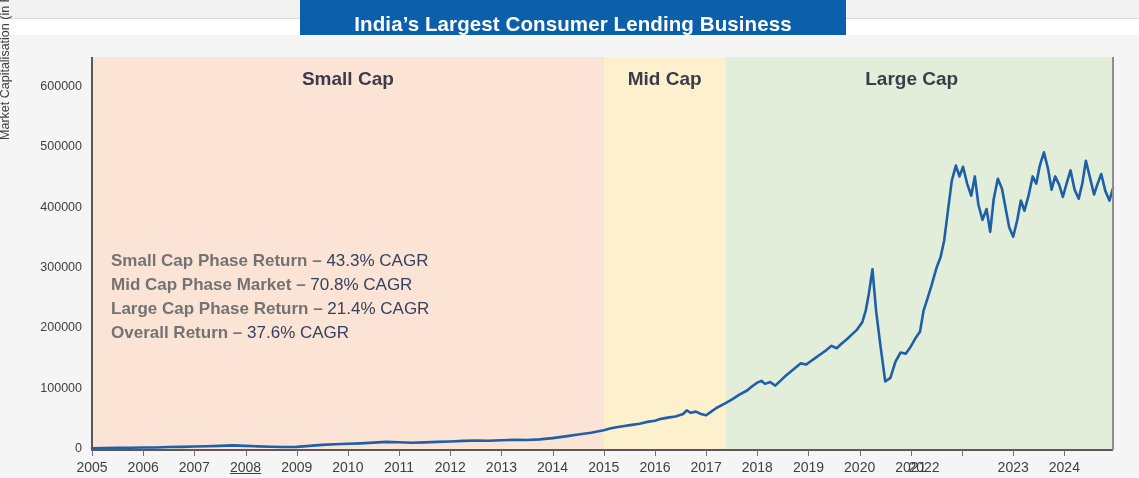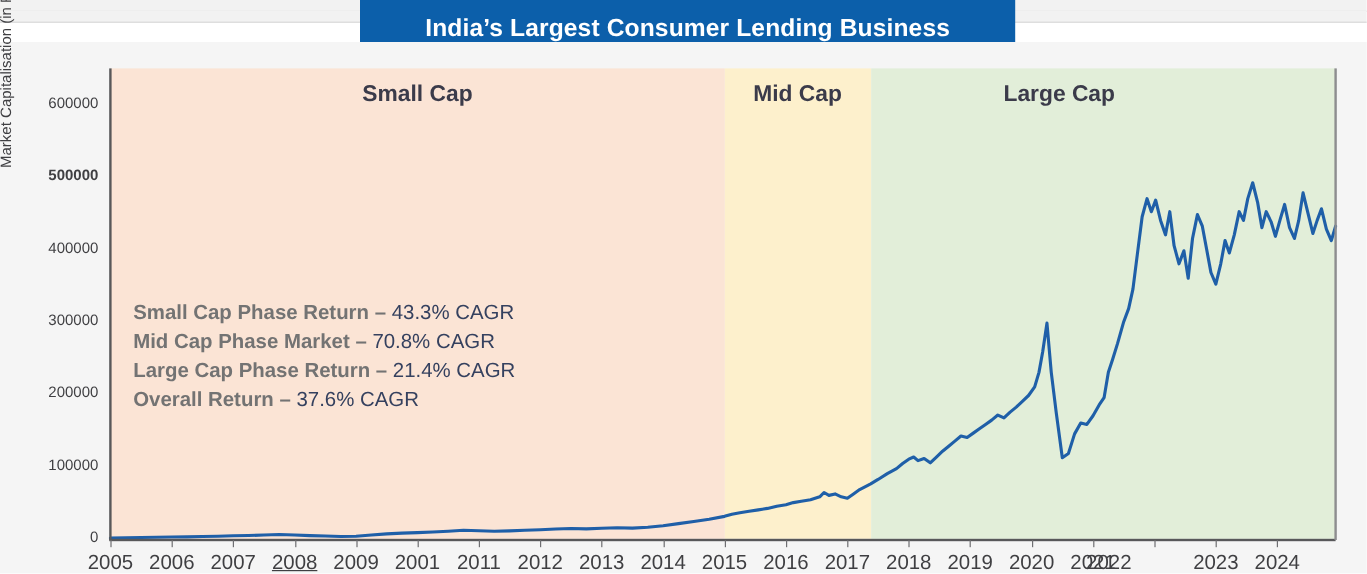--- a/index.html
+++ b/index.html
@@ -129,21 +129,21 @@
     position: absolute;
     top: 415px;
     width: 1px;
     height: 6px;
     background: #6f6f72;
   }
   .x-tick-label {
     position: absolute;
     top: 424px;
     color: #3f3f42;
-    font-size: 17px;
+    font-size: 14px;
     text-align: left;
     white-space: nowrap;
     transform: translateX(-50%);
   }
 
   #y-axis-title {
     position: absolute;
     left: -2px;
     top: 130px;
     width: 230px;
@@ -189,53 +189,53 @@
 
   <div id="chart-area">
 
     <div id="plot">
       <div class="band" id="band-small" style="left: 0px; width: 511.779px; background: rgb(251, 228, 213);"></div>
       <div class="band" id="band-mid" style="left: 511.779px; width: 121.804px; background: rgb(253, 240, 204);"></div>
       <div class="band" id="band-large" style="left: 633.583px; width: 387.417px; background: rgb(226, 238, 217);"></div>
 
       <div class="band-label" id="label-small" style="left: 0px; width: 511.779px;">Small Cap</div>
       <div class="band-label" id="label-mid" style="left: 511.779px; width: 121.804px;">Mid Cap</div>
-      <div class="band-label" id="label-large" style="left: 597px; width: 387.417px;">Large Cap</div>
+      <div class="band-label" id="label-large" style="left: 626px; width: 387.417px;">Large Cap</div>
 
       <svg id="series-svg" viewBox="0 0 1021 392" preserveAspectRatio="none">
         <path id="series-path" fill="none" stroke-width="2.6" stroke-linejoin="round" stroke-linecap="round" d="M0.00 391.28 L12.79 391.10 L25.59 390.91 L38.38 390.73 L51.18 390.55 L63.97 390.43 L76.77 390.07 L89.56 389.83 L102.36 389.47 L115.15 389.23 L127.94 388.86 L140.74 388.38 L153.53 388.86 L166.33 389.35 L179.12 389.71 L191.92 390.07 L204.71 389.83 L217.51 388.86 L230.30 387.90 L243.10 387.30 L255.89 386.81 L268.68 386.33 L281.48 385.67 L294.27 384.88 L307.07 385.25 L319.86 385.73 L332.66 385.37 L345.45 384.88 L358.25 384.46 L371.04 383.86 L383.83 383.44 L396.63 383.68 L409.42 383.26 L422.22 382.83 L435.01 383.07 L447.81 382.35 L460.60 381.14 L473.40 379.34 L486.19 377.53 L498.98 375.72 L511.78 373.30 L517.92 371.50 L524.57 370.29 L532.25 369.08 L539.93 367.88 L547.60 366.67 L555.28 364.86 L562.96 363.66 L569.10 361.85 L575.75 360.64 L583.43 359.43 L591.11 357.02 L594.69 353.40 L598.78 355.82 L603.90 354.61 L609.02 357.02 L614.14 358.23 L619.25 354.61 L624.37 350.99 L633.58 346.17 L639.72 342.55 L647.40 337.72 L655.08 333.50 L660.20 329.28 L665.31 325.66 L669.41 323.85 L672.99 326.87 L678.11 325.06 L683.23 328.68 L688.34 323.85 L693.46 319.03 L698.58 314.81 L703.70 310.58 L708.81 306.36 L713.93 307.57 L719.05 303.95 L724.17 300.33 L729.29 296.71 L734.40 293.10 L739.52 288.87 L744.64 291.29 L749.76 286.46 L754.87 282.24 L759.99 277.42 L765.11 272.59 L770.23 265.35 L773.81 253.29 L776.88 236.41 L780.46 212.28 L784.05 253.29 L788.14 286.46 L793.26 324.46 L798.38 320.84 L803.49 304.55 L808.61 295.51 L813.73 296.71 L818.85 289.48 L823.96 280.43 L828.06 274.40 L831.64 253.29 L835.22 242.44 L839.32 229.17 L844.44 211.08 L848.53 200.22 L852.11 183.94 L855.70 155.59 L859.79 123.63 L863.88 108.55 L867.47 119.41 L871.05 109.76 L875.14 126.65 L879.24 138.71 L882.82 119.41 L886.40 147.75 L890.50 162.83 L894.59 151.98 L898.17 174.89 L901.76 141.72 L905.85 121.82 L909.94 131.47 L913.53 150.77 L917.11 170.07 L921.20 179.72 L925.30 162.83 L928.88 143.53 L932.46 153.78 L936.56 138.71 L940.65 119.41 L944.23 126.65 L947.82 108.55 L951.91 95.29 L956.00 111.57 L959.59 132.68 L963.17 119.41 L967.26 127.85 L970.85 139.91 L974.94 125.44 L978.52 113.38 L982.62 132.68 L986.71 141.72 L990.29 126.65 L993.88 103.73 L997.97 120.62 L1002.06 137.50 L1005.65 126.65 L1009.23 117.00 L1013.32 133.88 L1017.42 143.53 L1021.00 131.47" stroke="#1f5fa8"></path>
       </svg>
     </div>
 
     <div id="y-axis-line"></div>
     <div id="x-axis-line"></div>
     <div id="right-axis-line"></div>
 
     <div id="y-ticks">
         <div class="y-tick-label" style="top: 406px;">0</div>
         <div class="y-tick-label" style="top: 345.692px;">100000</div>
         <div class="y-tick-label" style="top: 285.385px;">200000</div>
         <div class="y-tick-label" style="top: 225.077px;">300000</div>
         <div class="y-tick-label" style="top: 164.769px;">400000</div>
-        <div class="y-tick-label" style="top: 104.462px; font-weight: bold;">500000</div>
+        <div class="y-tick-label" style="top: 104.462px;">500000</div>
         <div class="y-tick-label" style="top: 44.1538px;">600000</div>
       </div>
     <div id="x-ticks">
         <div class="x-tick" style="left: 92px;"></div>
         <div class="x-tick-label" style="left: 92px;">2005</div>
         <div class="x-tick" style="left: 143.178px;"></div>
         <div class="x-tick-label" style="left: 143.178px;">2006</div>
         <div class="x-tick" style="left: 194.356px;"></div>
         <div class="x-tick-label" style="left: 194.356px;">2007</div>
         <div class="x-tick" style="left: 245.534px;"></div>
         <div class="x-tick-label" style="left: 245.534px; text-decoration: underline;">2008</div>
         <div class="x-tick" style="left: 296.712px;"></div>
         <div class="x-tick-label" style="left: 296.712px;">2009</div>
         <div class="x-tick" style="left: 347.89px;"></div>
-        <div class="x-tick-label" style="left: 347.89px;">2001</div>
+        <div class="x-tick-label" style="left: 347.89px;">2010</div>
         <div class="x-tick" style="left: 399.068px;"></div>
         <div class="x-tick-label" style="left: 399.068px;">2011</div>
         <div class="x-tick" style="left: 450.246px;"></div>
         <div class="x-tick-label" style="left: 450.246px;">2012</div>
         <div class="x-tick" style="left: 501.424px;"></div>
         <div class="x-tick-label" style="left: 501.424px;">2013</div>
         <div class="x-tick" style="left: 552.602px;"></div>
         <div class="x-tick-label" style="left: 552.602px;">2014</div>
         <div class="x-tick" style="left: 603.779px;"></div>
         <div class="x-tick-label" style="left: 603.779px;">2015</div>

